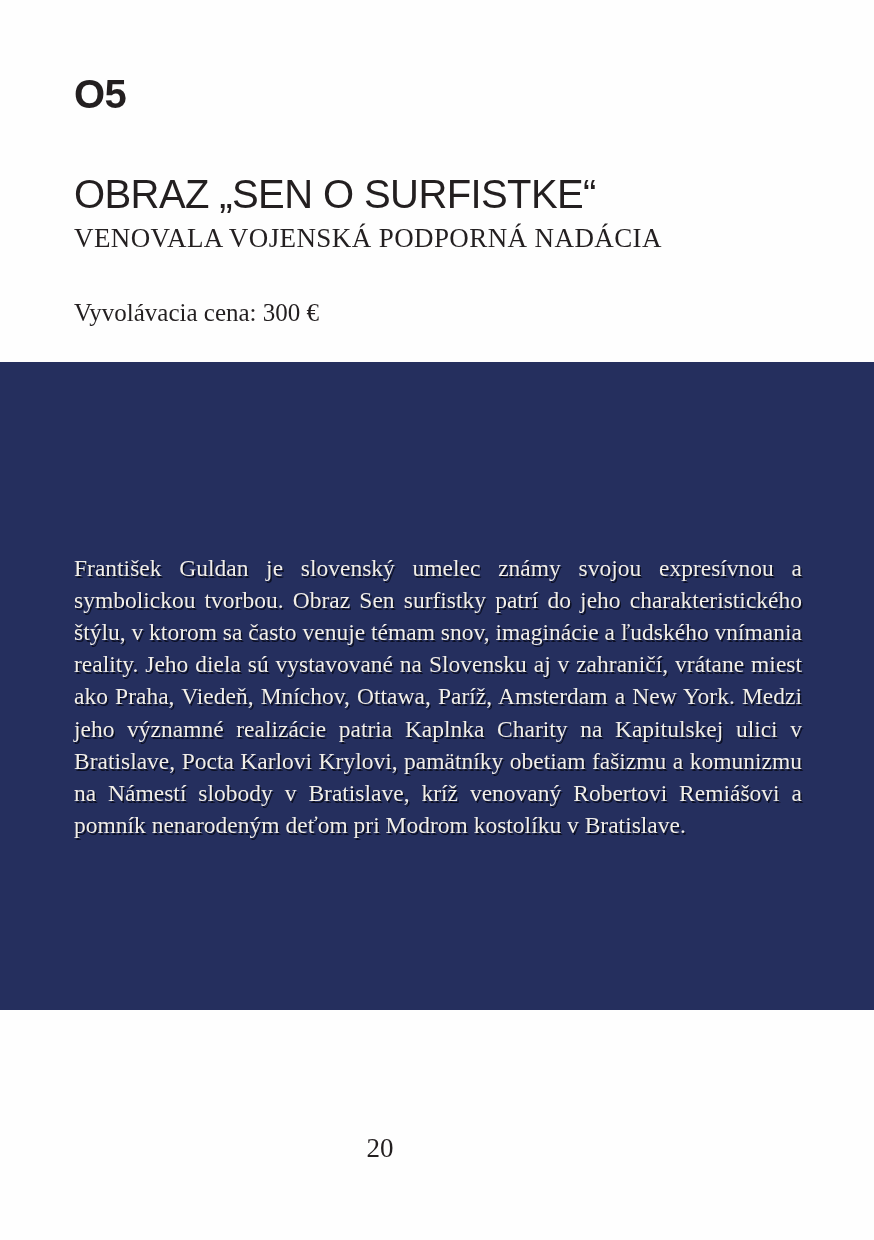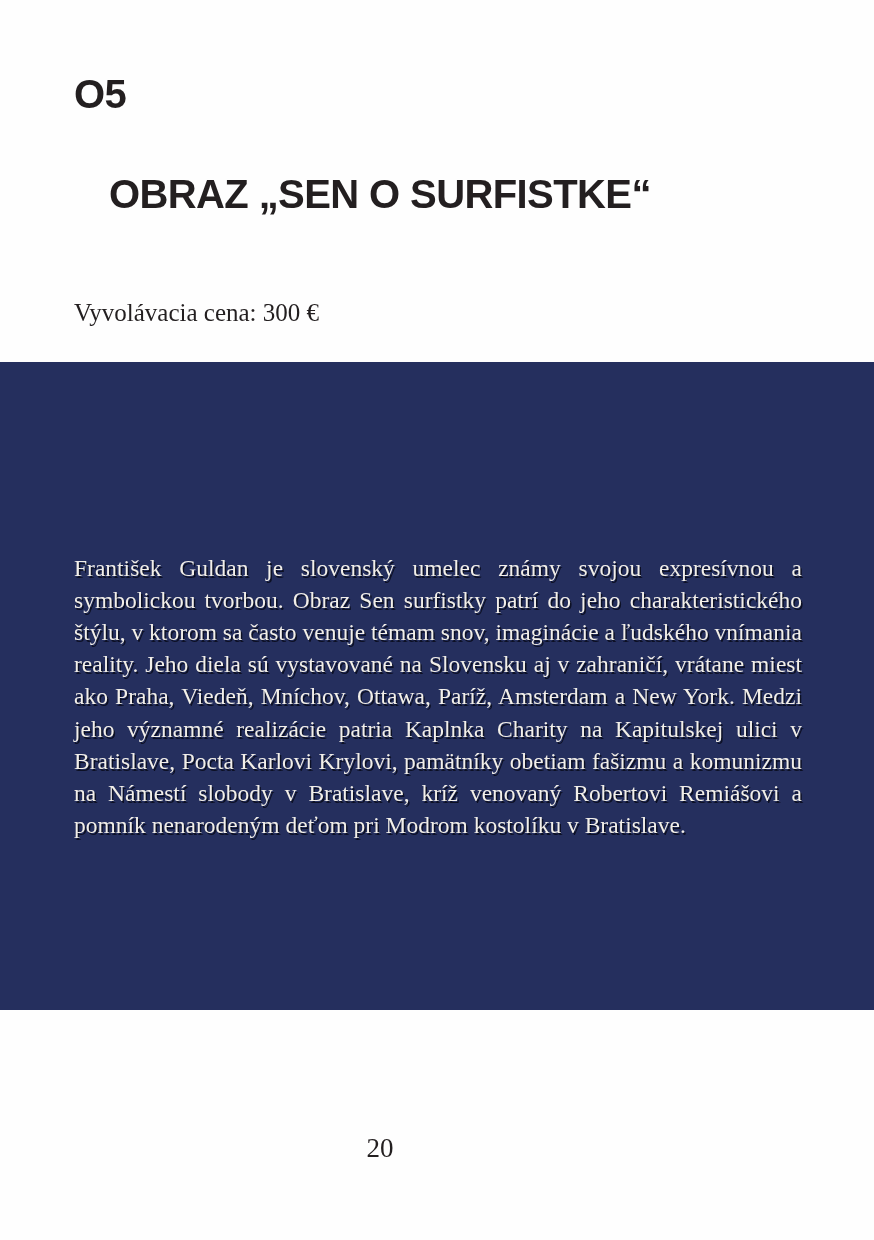--- a/index.html
+++ b/index.html
@@ -44,27 +44,26 @@
     line-height: 44px;
     letter-spacing: -0.5px;
     color: #231f20;
   }
 
   .lot-title {
     position: absolute;
     left: 74px;
     top: 144px;
     font-family: "Liberation Sans", sans-serif;
-    font-weight: bold;
+    font-weight: normal;
     font-size: 40px;
     line-height: 46px;
     letter-spacing: -0.6px;
     color: #231f20;
     white-space: nowrap;
-    margin-left: 35px;
   }
 
   .lot-donor {
     position: absolute;
     left: 74px;
     top: 222px;
     font-family: "Liberation Serif", serif;
     font-weight: normal;
     font-size: 27px;
     line-height: 32px;
@@ -134,20 +133,21 @@
 </head>
 <body>
 
 <div class="page">
 
   <div class="header">
     <div class="lot-number">O5</div>
 
     <h1 class="lot-title">OBRAZ „SEN O SURFISTKE“</h1>
 
+    <div class="lot-donor">VENOVALA VOJENSKÁ PODPORNÁ NADÁCIA</div>
 
     <div class="lot-price">Vyvolávacia cena: 300 €</div>
   </div>
 
   <div class="navy-block">
     <p class="description">František Guldan je slovenský umelec známy svojou expresívnou a symbolickou tvorbou. Obraz Sen surfistky patrí do jeho charakteristického štýlu, v ktorom sa často venuje témam snov, imaginácie a ľudského vnímania reality. Jeho diela sú vystavované na Slovensku aj v zahraničí, vrátane miest ako Praha, Viedeň, Mníchov, Ottawa, Paríž, Amsterdam a New York. Medzi jeho významné realizácie patria Kaplnka Charity na Kapitulskej ulici v Bratislave, Pocta Karlovi Krylovi, pamätníky obetiam fašizmu a komunizmu na Námestí slobody v Bratislave, kríž venovaný Robertovi Remiášovi a pomník nenarodeným deťom pri Modrom kostolíku v Bratislave.</p>
   </div>
 
   <div class="footer">
   </div>

